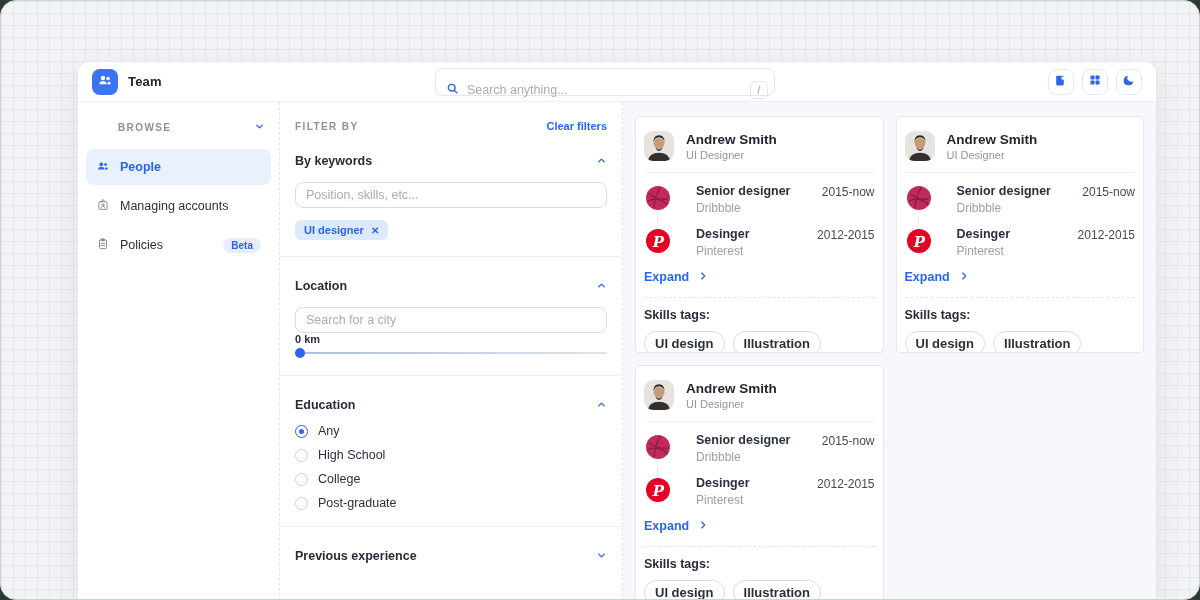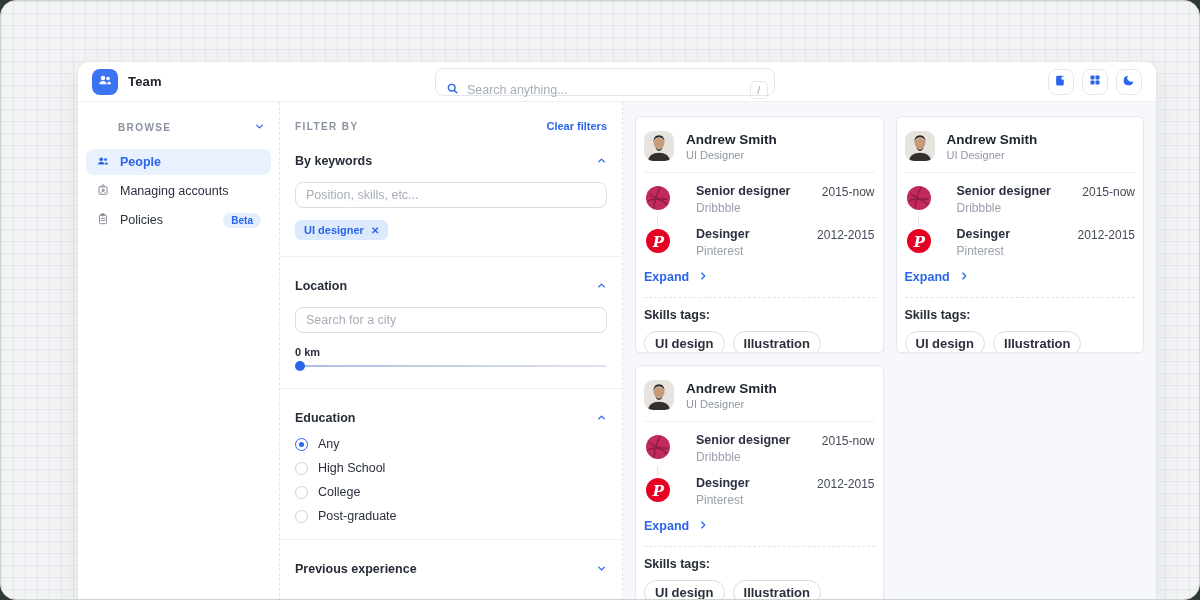--- a/index.html
+++ b/index.html
@@ -37,21 +37,21 @@
   .actions { display:flex; gap:8px; }
   .icon-btn { width:26px; height:26px; background:#fff; border:1px solid #e2e8f4;
               border-radius:8px; display:grid; place-items:center; cursor:pointer; }
   
   .main { flex:1; display:flex; min-height:0; }
   .sidebar { width:202px; flex:0 0 202px; border-right:1px dashed #e1e5ea;
              padding:12px 8px; background:#fff; }
   .browse-row { display:flex; align-items:center; justify-content:space-between;
                 padding:4px 6px 10px;margin-left:26px; }
   .browse-label { font-size:10px; font-weight:700; letter-spacing:1.4px; color:#8b91a0; }
-  .nav-item { height:26px; border-radius:8px; display:flex; align-items:center; gap:10px;
+  .nav-item { height:36px; border-radius:8px; display:flex; align-items:center; gap:10px;
               padding:0 10px; font-size:12.5px; color:#2b3040; margin-top:3px; cursor:pointer; }
   .nav-item.active { background:#e9f0fe; color:#2a65ec; font-weight:600; }
   .badge { margin-left:auto; background:#e5eefd; color:#2a65ec; font-size:10px;
            font-weight:700; padding:2px 8px; border-radius:999px; }
   
   .filter { width:343px; flex:0 0 343px; border-right:1px dashed #e1e5ea;
             padding:18px 15px 0; background:#fff; overflow:hidden; }
   .filter-head { display:flex; align-items:center; justify-content:space-between;gap:6px; }
   .filter-label { font-size:10px; font-weight:700; letter-spacing:1.4px; color:#8b91a0; }
   .clear-link { font-size:11px; font-weight:700; color:#2a65ec; cursor:pointer; text-decoration:none; }
@@ -59,21 +59,21 @@
   .sect-title { font-size:12.5px; font-weight:600; color:#262c38; }
   .tinput { width:100%; height:26px; margin-top:12px; border:1px solid #dadde3; border-radius:8px;
             padding:0 10px; font-size:12.5px; color:#3a4049; outline:none;
             font-family:"Liberation Sans", sans-serif; }
   .tinput::placeholder { color:#a7aeb8; }
   .chip { margin-top:12px; display:inline-flex; align-items:center; gap:7px;
           background:#dde9fc; color:#2a65ec; font-size:11px; font-weight:700;
           padding:4px 9px; border-radius:6px; }
   .chip .x { font-size:10px; cursor:pointer; }
   .sep { border:none; border-top:1px solid #eef0f3; margin:16px -15px 0; }
-  .km-label { margin-top:13px; font-size:11px; font-weight:600; color:#2b3040; }
+  .km-label { font-size:11px; font-weight:600; color:#2b3040; }
   .slider { position:relative; height:12px; margin-top:2px; }
   .slider .track { position:absolute; left:0; right:0; top:5px; height:2px;
                    background:linear-gradient(90deg,#aebdde,#dfe3ec); border-radius:2px; }
   .slider .knob { position:absolute; left:0; top:1px; width:10px; height:10px;
                   border-radius:50%; background:#2a65ec; cursor:pointer; }
   .radio-row { display:flex; align-items:center; gap:10px; margin-top:10px;
                font-size:12.5px; color:#2b3040; cursor:pointer; }
   .radio { width:13px; height:13px; border-radius:50%; border:1.5px solid #ccd0d9;
            display:grid; place-items:center; background:#fff; }
   .radio-row.checked .radio { border-color:#2a65ec; }

